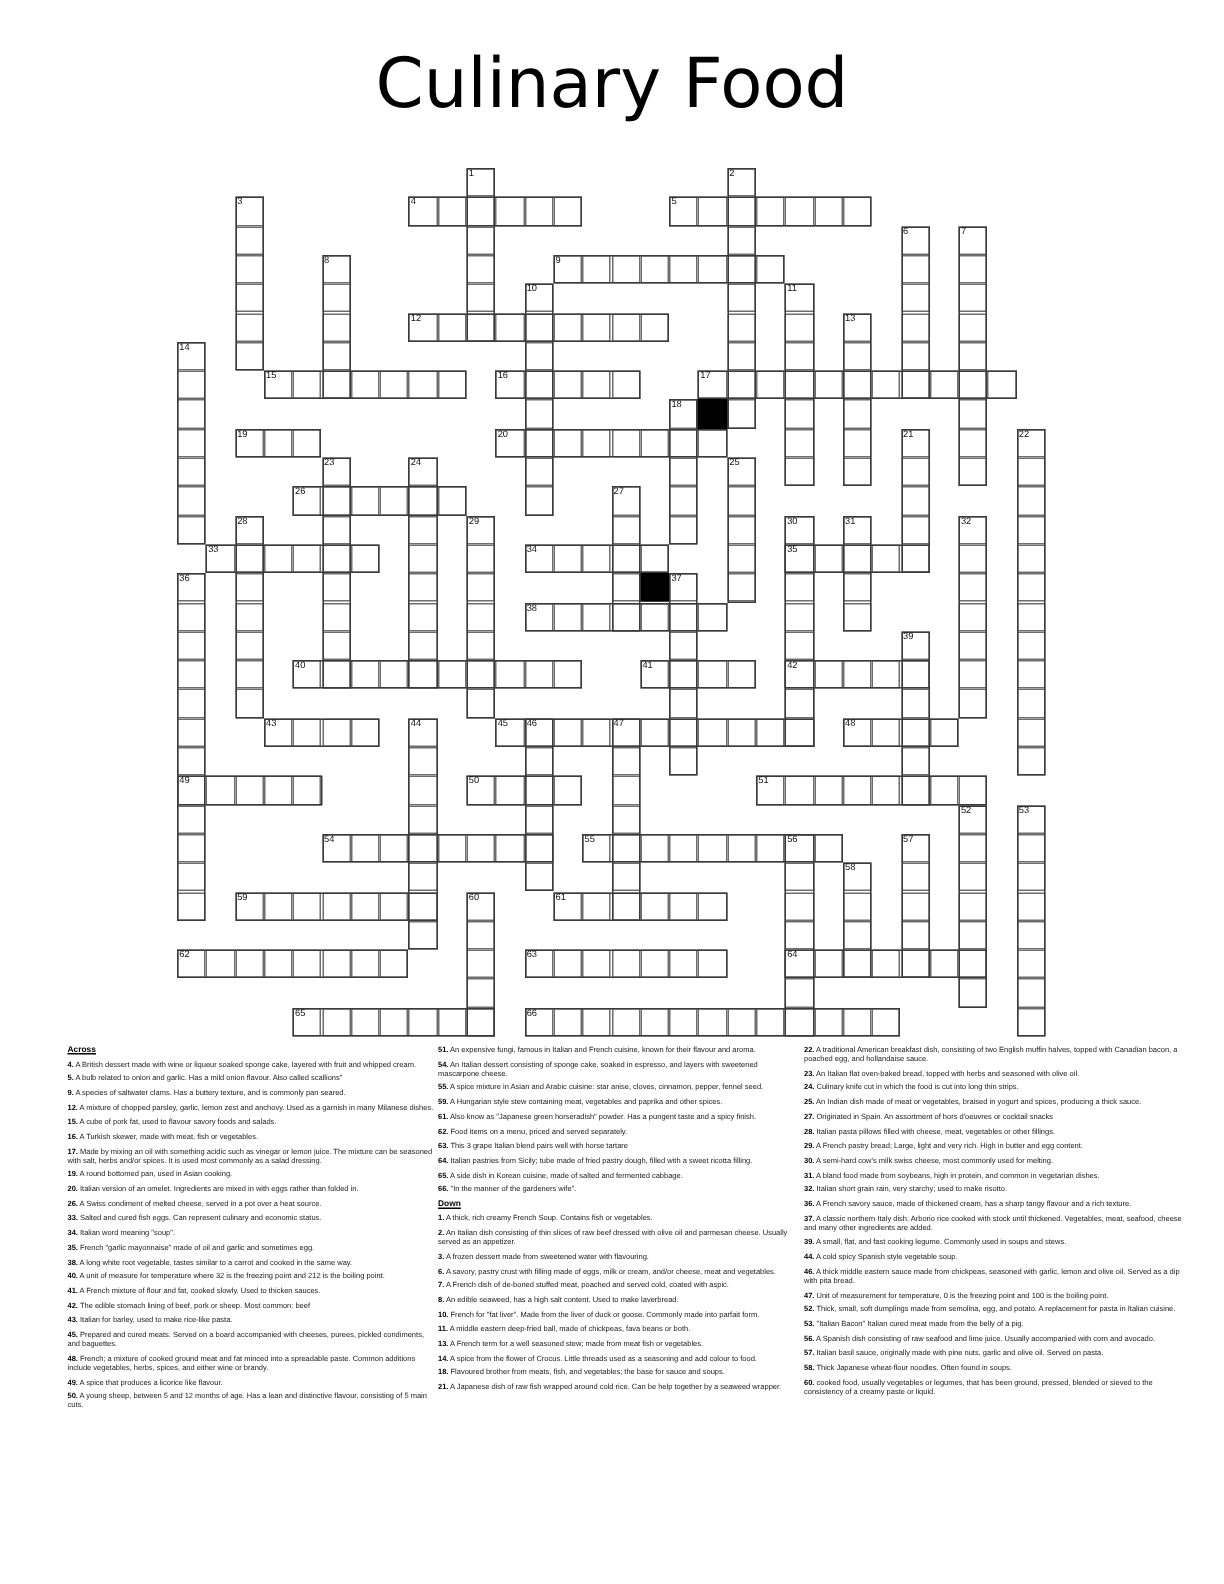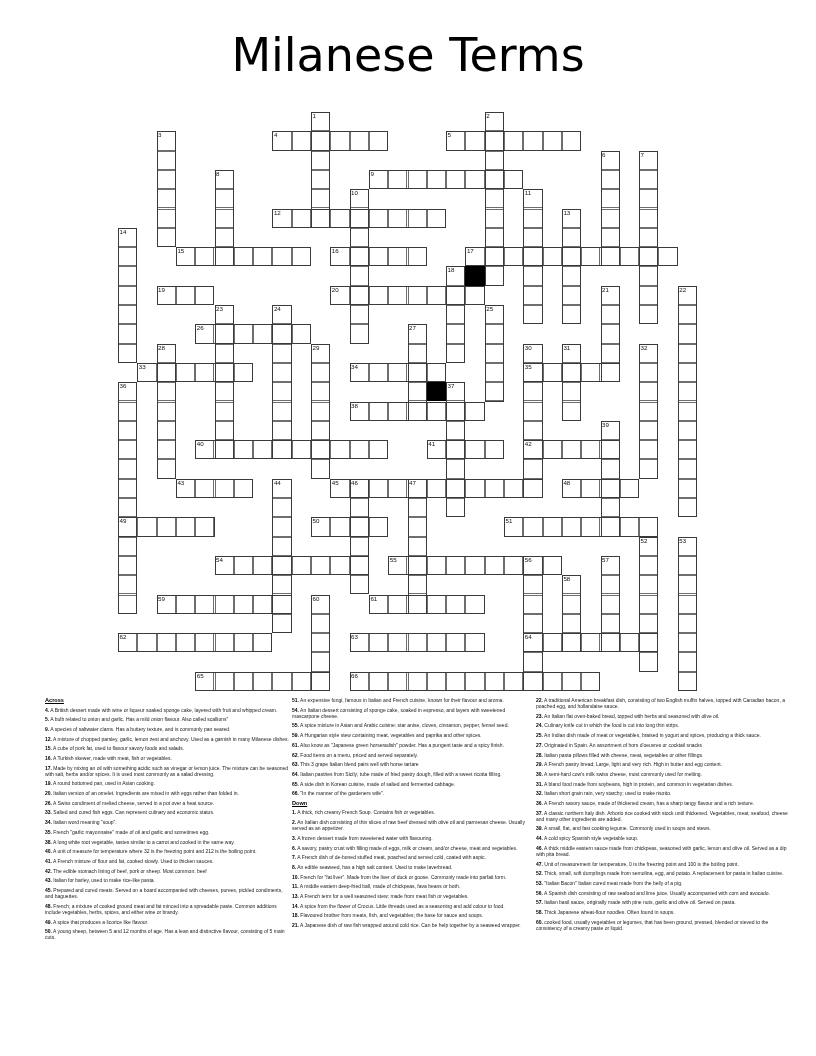--- a/index.html
+++ b/index.html
@@ -38,21 +38,21 @@
     margin:0 0 3px 0;line-height:6.5px;
   }
   p.clue{
     font-size:5px;line-height:6.1px;margin:0 0 3.6px 0;color:#1a1a1a;
   }
   p.clue b{font-weight:bold;color:#000;}
 </style>
 </head>
 <body>
 
-<div class="title">Milanese Terms</div>
+<div class="title">Culinary Food</div>
 
 <div id="grid-layer">
     <div class="cell" style="left: 311px; top: 112px; width: 19.3px; height: 19.3px;"></div>
     <div class="cell" style="left: 311px; top: 131.3px; width: 19.3px; height: 19.3px;"></div>
     <div class="cell" style="left: 311px; top: 150.6px; width: 19.3px; height: 19.3px;"></div>
     <div class="cell" style="left: 311px; top: 169.9px; width: 19.3px; height: 19.3px;"></div>
     <div class="cell" style="left: 311px; top: 189.2px; width: 19.3px; height: 19.3px;"></div>
     <div class="cell" style="left: 311px; top: 208.5px; width: 19.3px; height: 19.3px;"></div>
     <div class="cell" style="left: 484.7px; top: 112px; width: 19.3px; height: 19.3px;"></div>
     <div class="cell" style="left: 484.7px; top: 131.3px; width: 19.3px; height: 19.3px;"></div>

